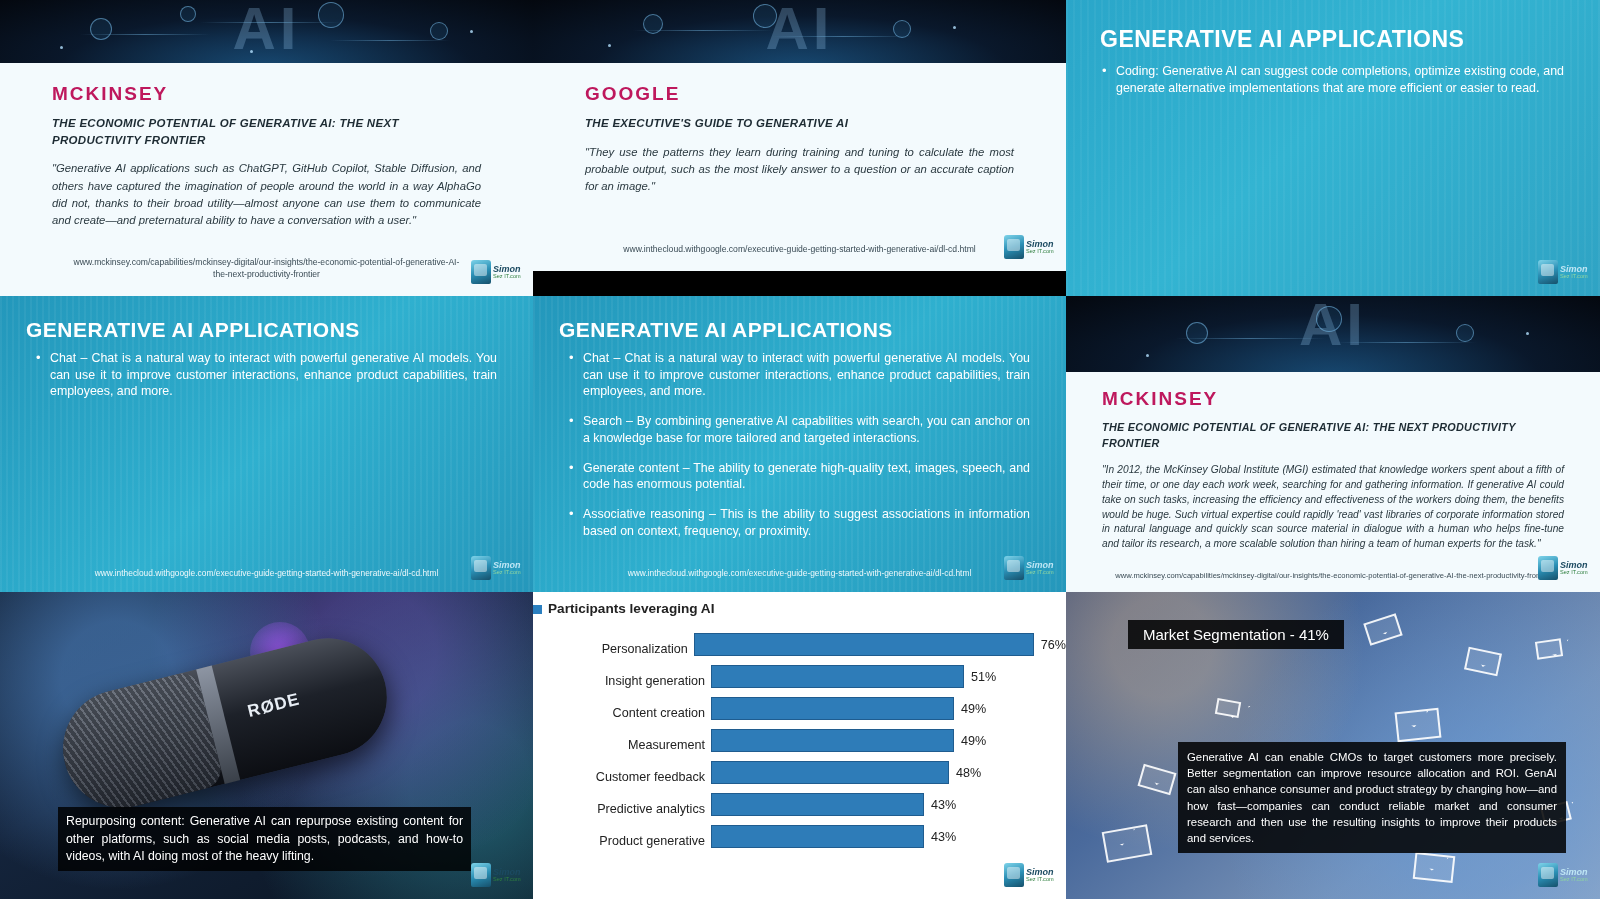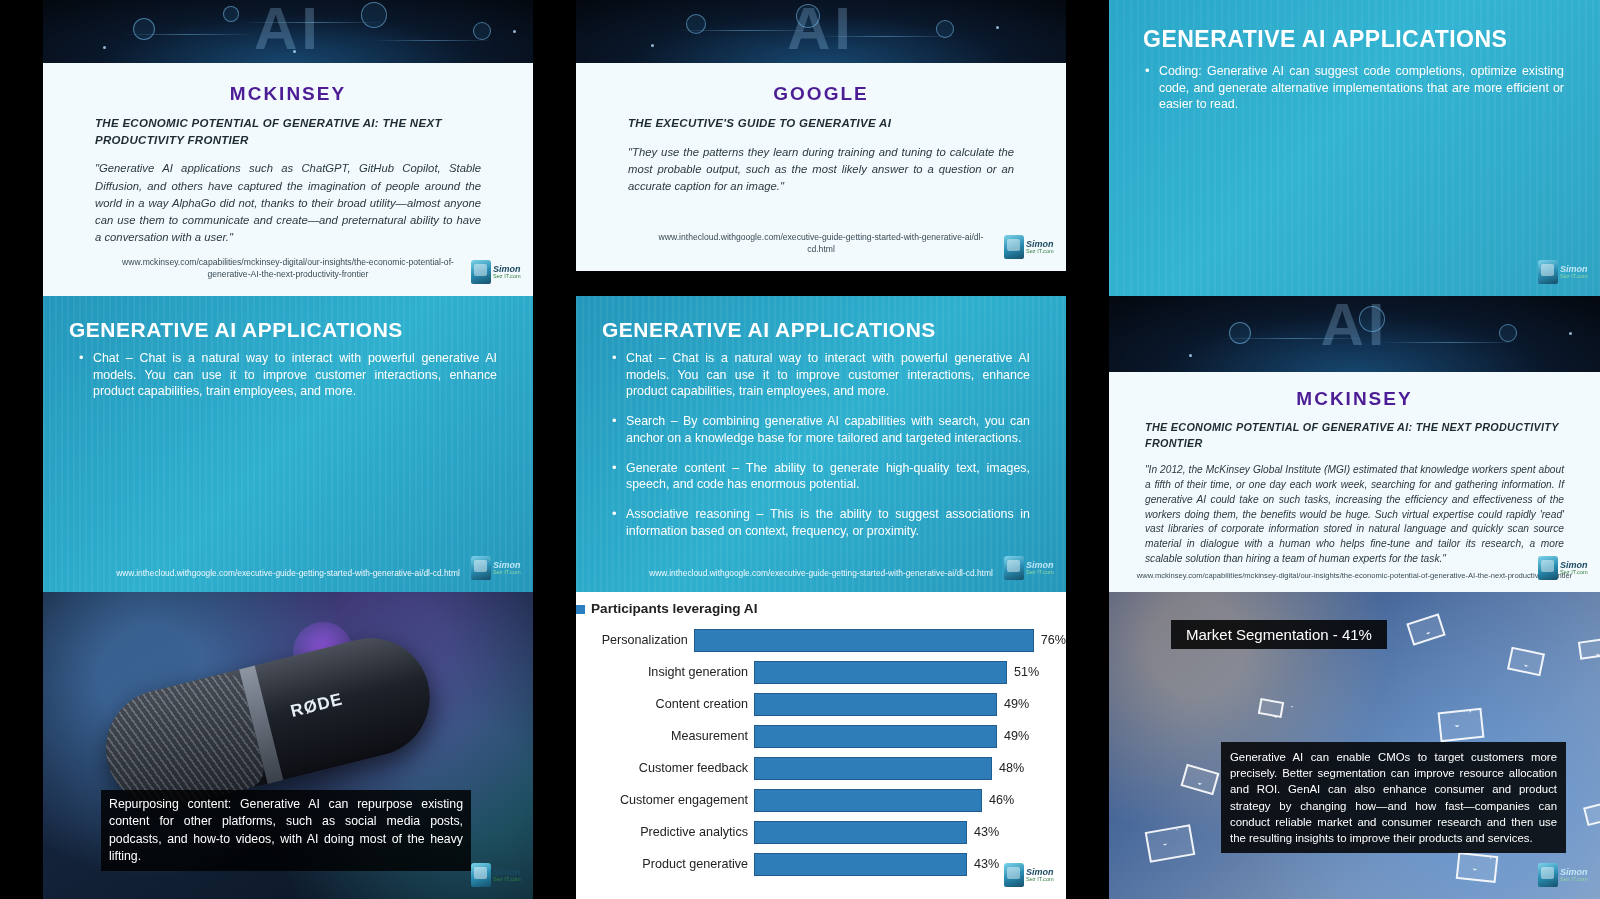--- a/index.html
+++ b/index.html
@@ -8,21 +8,21 @@
     background: #000;
     font-family: "Liberation Sans", sans-serif;
     overflow: hidden;
   }
   .grid {
     width: 1600px; height: 899px;
     display: grid;
     grid-template-columns: 533px 533px 534px;
     grid-template-rows: 296px 296px 307px;
   }
-  .cell { position: relative; overflow: hidden; margin-left: 43px; }
+  .cell { position: relative; overflow: hidden; }
 
   
   .ai-band {
     position: relative;
     background:
       radial-gradient(ellipse at 50% 110%, rgba(40,130,200,0.55) 0%, rgba(10,25,45,0.9) 55%, #04080f 100%),
       linear-gradient(180deg,#05080f 0%, #071223 60%, #04070e 100%);
     overflow: hidden;
   }
   .ai-band .ai-text {
@@ -42,21 +42,21 @@
   .dot { position: absolute; width: 3px; height: 3px; border-radius: 50%; background: rgba(180,225,255,0.8); }
 
   
   .quote-slide {
     background: #f3fafd; width: 100%; height: 100%;
     position: relative;
   }
   .quote-inner { padding: 20px 52px 0 52px; }
   .brand {
     font-size: 19px; font-weight: bold; letter-spacing: 2px;
-    color: #4c1d95; margin-bottom: 10px; text-align: center;
+    color: #be185d; margin-bottom: 10px;
   }
   .subtitle {
     font-size: 11.5px; font-style: italic; font-weight: bold;
     color: #1d2b33; letter-spacing: .3px; line-height: 1.45;
     margin-bottom: 12px;
   }
   .quote-body {
     font-size: 11.3px; font-style: italic; color: #2a3940;
     line-height: 1.52; text-align: justify;
   }
@@ -169,21 +169,21 @@
   .chart-legend {
     font-size: 13.6px; font-weight: bold; color: #222;
     padding-top: 9px;
   }
   .chart-legend .sq {
     display: inline-block; width: 9px; height: 9px; background: #2a7fc0;
     margin-right: 6px; vertical-align: middle;
   }
   .chart-rows { padding: 8px 0 0 0; }
   .chart-row {
-    display: flex; align-items: center; height: 32px; margin-bottom: 0px;
+    display: flex; align-items: flex-end; height: 32px; margin-bottom: 0px;
   }
   .chart-label {
     width: 178px; text-align: right; font-size: 12.6px; color: #222;
     padding-right: 6px; white-space: nowrap; overflow: hidden;
   }
   .bar-wrap { flex: 1; position: relative; display: flex; align-items: center; }
   .bar {
     height: 23px; background: #2e7cb8; border: 1px solid #1f5c8f;
   }
   .bar-val { font-size: 12.6px; color: #222; margin-left: 7px; }
@@ -424,27 +424,20 @@
         </div>
 
         <div class="chart-row">
           <div class="chart-label">Customer feedback</div>
           <div class="bar-wrap">
               <div class="bar" style="width:238px"></div>
             <span class="bar-val">48%</span>
             </div>
         </div>
 
-        <div class="chart-row">
-          <div class="chart-label">Customer engagement</div>
-          <div class="bar-wrap">
-              <div class="bar" style="width:228px"></div>
-            <span class="bar-val">46%</span>
-            </div>
-        </div>
 
         <div class="chart-row">
           <div class="chart-label">Predictive analytics</div>
           <div class="bar-wrap">
               <div class="bar" style="width:213px"></div>
             <span class="bar-val">43%</span>
             </div>
         </div>
 
         <div class="chart-row">

